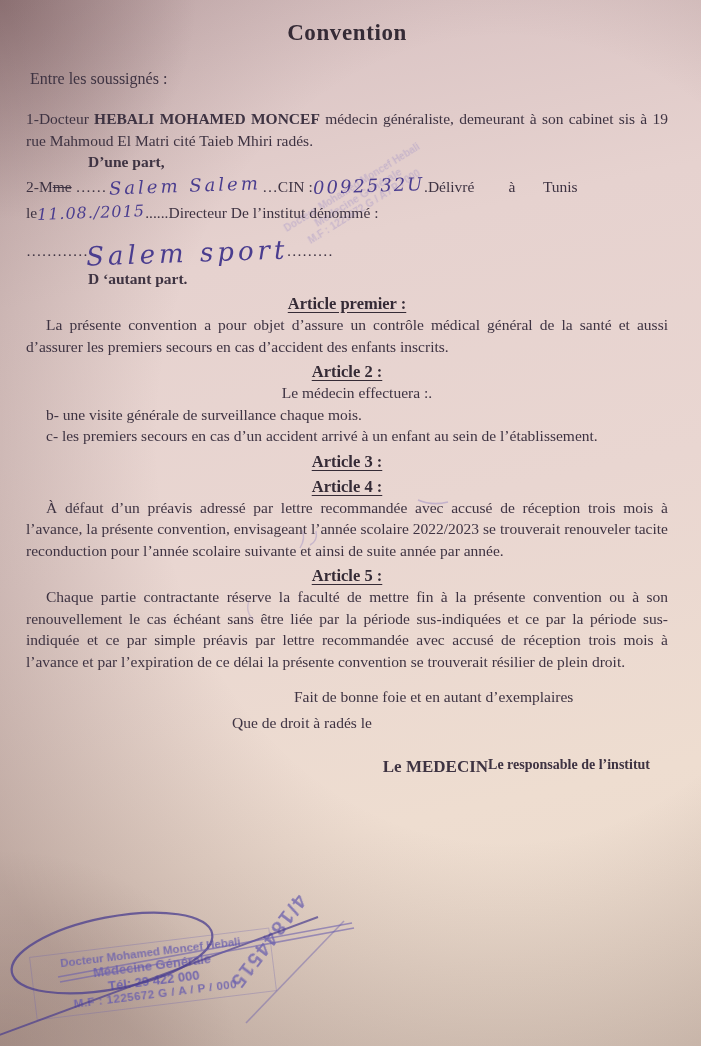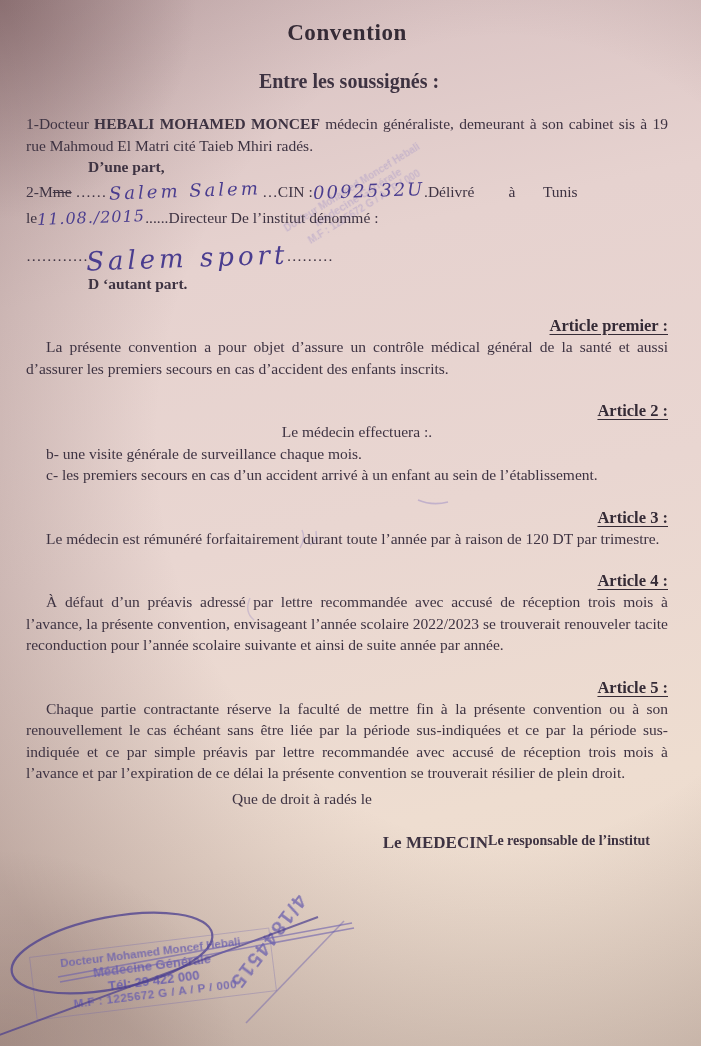--- a/index.html
+++ b/index.html
@@ -8,36 +8,36 @@
     background:
       radial-gradient(90% 70% at 72% 42%, rgba(0,0,0,0) 55%, rgba(82,50,52,.30) 100%),
       radial-gradient(40% 30% at 0% 0%, rgba(70,40,45,.35), rgba(0,0,0,0) 70%),
       radial-gradient(45% 25% at 0% 100%, rgba(80,50,45,.25), rgba(0,0,0,0) 75%),
       linear-gradient(168deg,#d6bfc0 0%,#e6d2cf 26%,#e9d6d1 50%,#eeddd0 76%,#eadbcb 100%);
     font-family:"Liberation Serif","DejaVu Serif",serif;
     color:#3e3342;
   }
   .content{position:relative;padding:14px 33px 0 26px;z-index:3;}
   .title{font-size:23px;font-weight:bold;text-align:center;letter-spacing:.6px;margin:6px 0 0 0;color:#352b36;}
-  .intro{font-size:20px;font-weight:bold;margin:24px 0 0 4px;text-align:center;}
+  .intro{font-size:16px;font-weight:normal;margin:24px 0 0 4px;}
   p{margin:0;font-size:15.5px;line-height:21.5px;text-align:justify;}
   .mt{margin-top:20px;}
   .indent{text-indent:20px;}
   .bold{font-weight:bold;}
   .part-line{margin-left:62px;text-align:left;font-weight:bold;}
   .hw{font-family:"DejaVu Serif",serif;font-style:italic;color:#4a3d8f;display:inline-block;transform:rotate(-2deg);}
   .hw-name{font-size:18px;letter-spacing:3px;margin:0 2px -4px 2px;}
   .hw-cin{font-size:18px;letter-spacing:2px;margin-bottom:-4px;}
   .hw-date{font-size:16px;letter-spacing:1px;margin-bottom:-3px;}
   .hw-inst{font-size:26px;letter-spacing:4px;vertical-align:-6px;margin:0 -2px;}
   .struck{text-decoration:line-through;}
   .tunis{margin-left:34px;word-spacing:24px;}
   .dotline{line-height:26px;white-space:nowrap;overflow:hidden;text-align:left;}
   .heading{font-size:16.5px;font-weight:bold;text-decoration:underline;text-underline-offset:3px;
-           margin-top:22px;text-align:right;color:#352b36;}
+           margin-top:5px;text-align:center;color:#352b36;}
   .closing1{margin:14px 0 0 268px;text-align:left;}
   .closing2{margin:4px 0 0 206px;text-align:left;}
   .sigrow{display:flex;justify-content:flex-end;margin-top:24px;}
   .sigleft{font-size:17px;font-weight:bold;margin-left:58px;}
   .sigright{font-size:14px;font-weight:bold;margin-right:18px;}
   
   .stamp{
     position:absolute;left:32px;top:942px;width:224px;z-index:4;
     transform:rotate(-7deg);padding:3px 8px 5px 8px;
     border:1.5px solid rgba(106,95,174,.30);
@@ -102,28 +102,28 @@
 
     <div class="heading">Article premier :</div>
     <p class="indent">La présente convention a pour objet d’assure un contrôle médical général de la santé et aussi d’assurer les premiers secours en cas d’accident des enfants inscrits.</p>
 
     <div class="heading">Article 2 :</div>
     <p class="indent" style="text-align:center;">Le médecin effectuera :.</p>
     <p class="indent" style="text-align:left;">b- une visite  générale de surveillance chaque mois.</p>
     <p class="indent">c- les premiers secours en cas d’un accident arrivé à un enfant au sein de l’établissement.</p>
 
     <div class="heading">Article 3 :</div>
-    <p class="indent">Le médecin est rémunéré forfaitairement durant toute l’année  par à raison de 120 DT par trimestre.</p>
 
     <div class="heading">Article 4 :</div>
     <p class="indent">À défaut d’un préavis adressé par lettre recommandée avec accusé de réception trois mois à l’avance, la présente convention, envisageant l’année scolaire 2022/2023 se trouverait renouveler tacite reconduction pour l’année scolaire suivante et ainsi de suite année par année.</p>
 
     <div class="heading">Article 5 :</div>
     <p class="indent">Chaque partie contractante réserve la faculté de mettre fin à la présente convention ou à son renouvellement le cas échéant sans être liée par la période sus-indiquées et ce par la période sus-indiquée et ce par simple préavis par lettre recommandée avec accusé de réception trois mois à l’avance et par l’expiration de ce délai la présente convention se trouverait résilier de plein droit.</p>
 
+    <p class="closing1">Fait de bonne foie et en autant d’exemplaires</p>
     <p class="closing2">Que de droit à radés le</p>
 
     <div class="sigrow">
       <span class="sigleft">Le MEDECIN</span>
       <span class="sigright">Le responsable de l’institut</span>
     </div>
   </div>
 
   <div class="stamp">
     <div class="s1">Docteur Mohamed Moncef Hebali</div>

